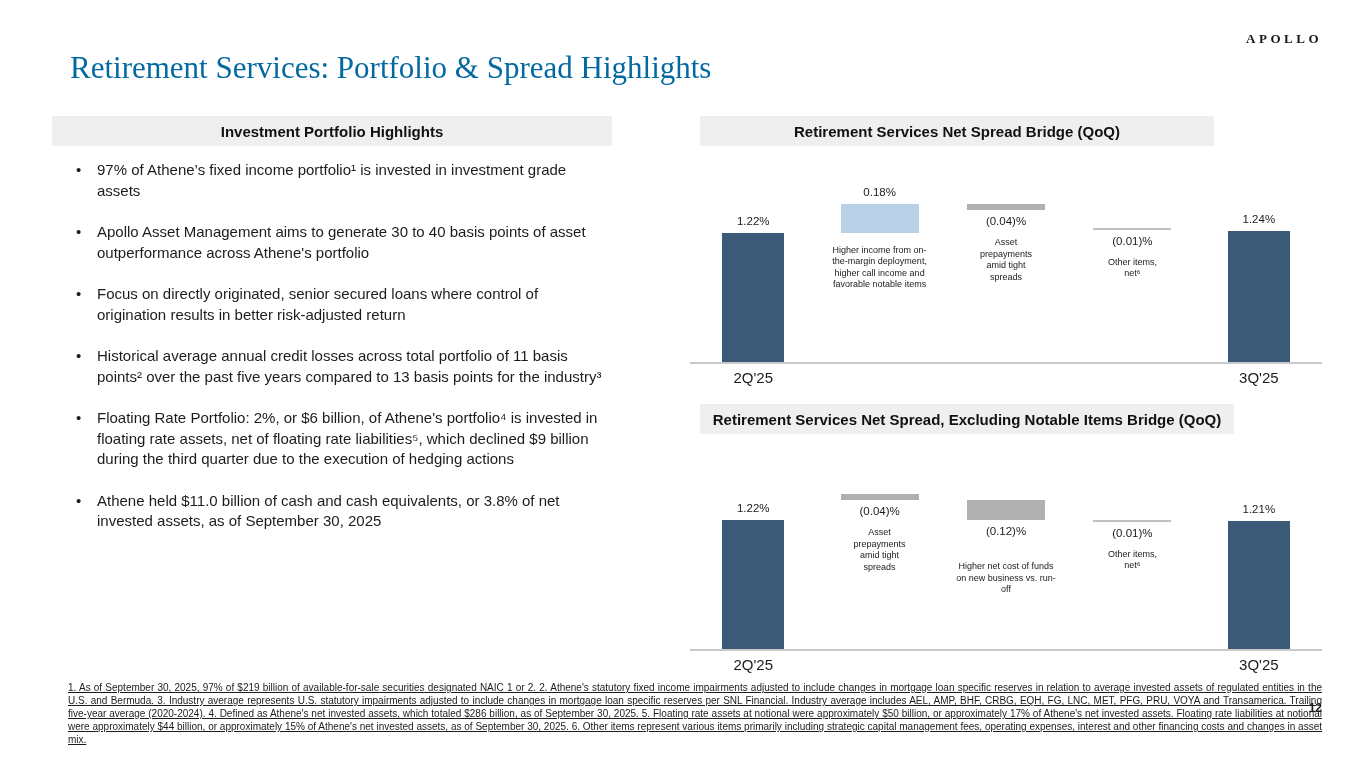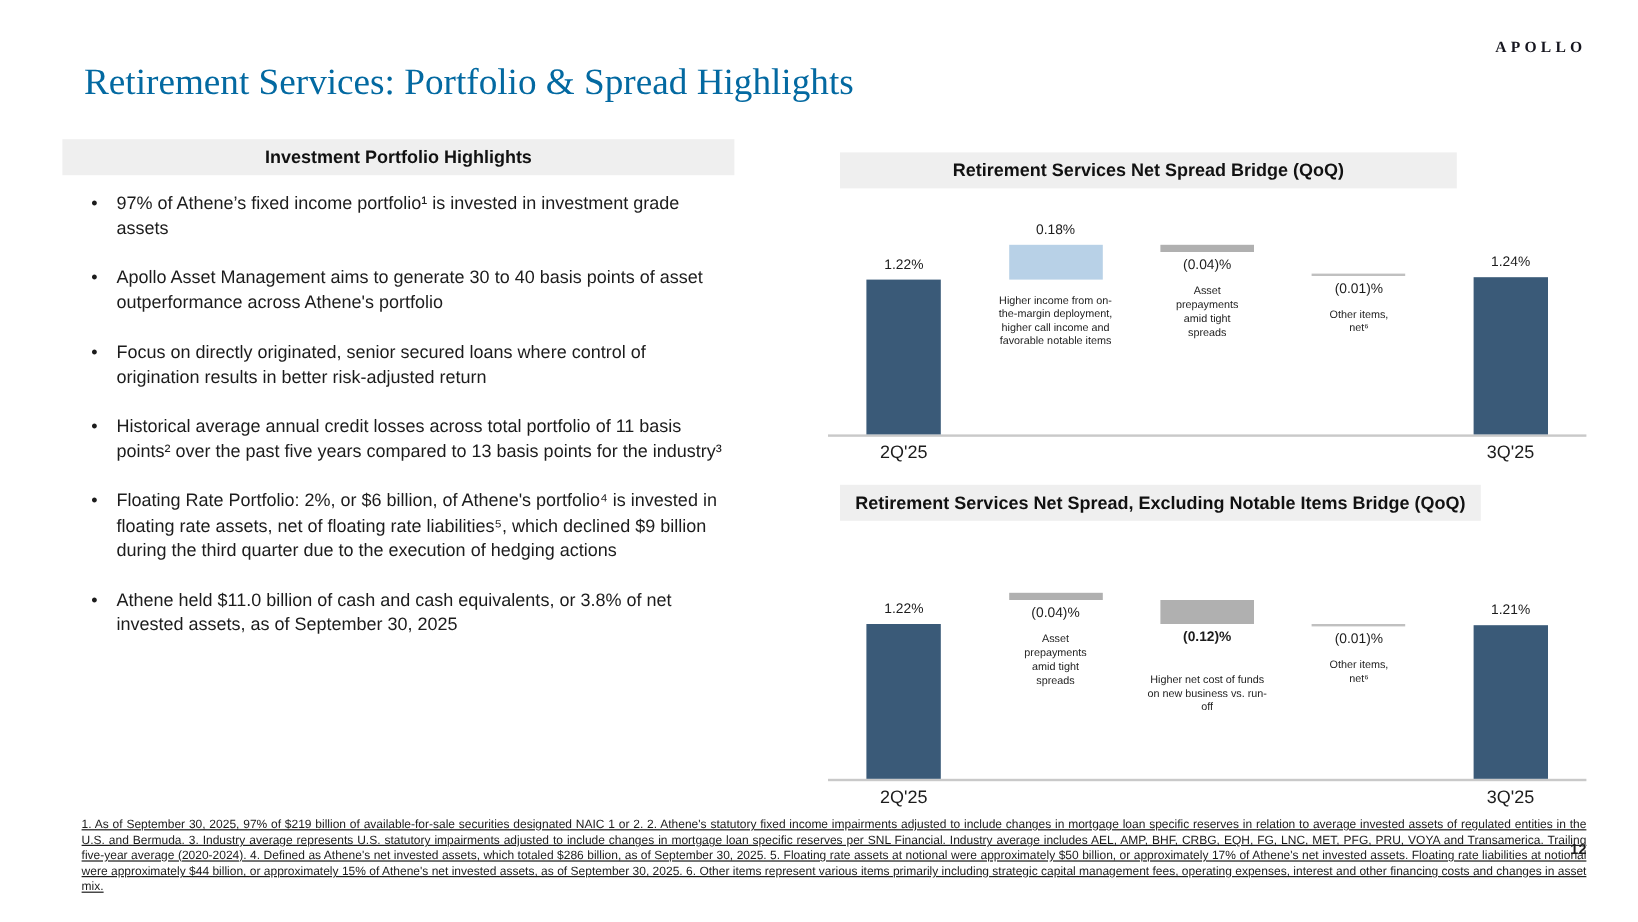--- a/index.html
+++ b/index.html
@@ -16,21 +16,21 @@
     position:absolute;left:70px;top:50px;margin:0;
     font-family:"Liberation Serif","DejaVu Serif",serif;
     font-size:31px;font-weight:400;color:#0369a1;white-space:nowrap;
   }
   .panel-header{
     position:absolute;height:30px;background:#efefef;
     display:flex;align-items:center;justify-content:center;
     font-size:15px;font-weight:700;color:#111;
   }
   #hdr-left{left:52px;top:116px;width:560px;}
-  #hdr-c0{left:700px;top:127px;width:514px;}
+  #hdr-c0{left:700px;top:116px;width:514px;}
   #hdr-c1{left:700px;top:404px;width:534px;}
   .bullets{
     position:absolute;left:52px;top:160px;width:552px;
     margin:0;padding:0;list-style:none;
     font-size:15px;line-height:20.5px;color:#1c1c1c;
   }
   .bullets li{position:relative;padding-left:45px;margin-bottom:21px;}
   .bullets .marker{position:absolute;left:24px;top:0;}
   .chart{
     position:absolute;left:690px;width:632px;height:212px;
@@ -118,21 +118,21 @@
         <div class="wlabel" style="top: 64.68px;">1.22%</div>
         <div class="waxis">2Q'25</div>
       </div>
       <div class="wcol">
         <div class="wbar" style="top: 57.08px; height: 6.4px; width: 78px; background: rgb(176, 176, 176);"></div>
         <div class="wlabel" style="top: 68.48px;">(0.04)%</div>
         <div class="wdesc" style="width: 64px; top: 90.48px;">Asset prepayments amid tight spreads</div>
       </div>
       <div class="wcol">
         <div class="wbar" style="top: 63.48px; height: 19.2px; width: 78px; background: rgb(176, 176, 176);"></div>
-        <div class="wlabel" style="top: 87.68px; font-weight: bold;">(0.12)%</div>
+        <div class="wlabel" style="top: 87.68px;">(0.12)%</div>
         <div class="wdesc" style="width: 106px; top: 124px;">Higher net cost of funds on new business vs. run-off</div>
       </div>
       <div class="wcol">
         <div class="wbar" style="top: 82.68px; height: 2px; width: 78px; background: rgb(192, 192, 192);"></div>
         <div class="wlabel" style="top: 89.68px;">(0.01)%</div>
         <div class="wdesc" style="width: 58px; top: 111.68px;">Other items, net⁶</div>
       </div>
       <div class="wcol">
         <div class="wbar" style="top: 83.74px; height: 128.26px; width: 62px; background: rgb(58, 90, 120);"></div>
         <div class="wlabel" style="top: 65.74px;">1.21%</div>

